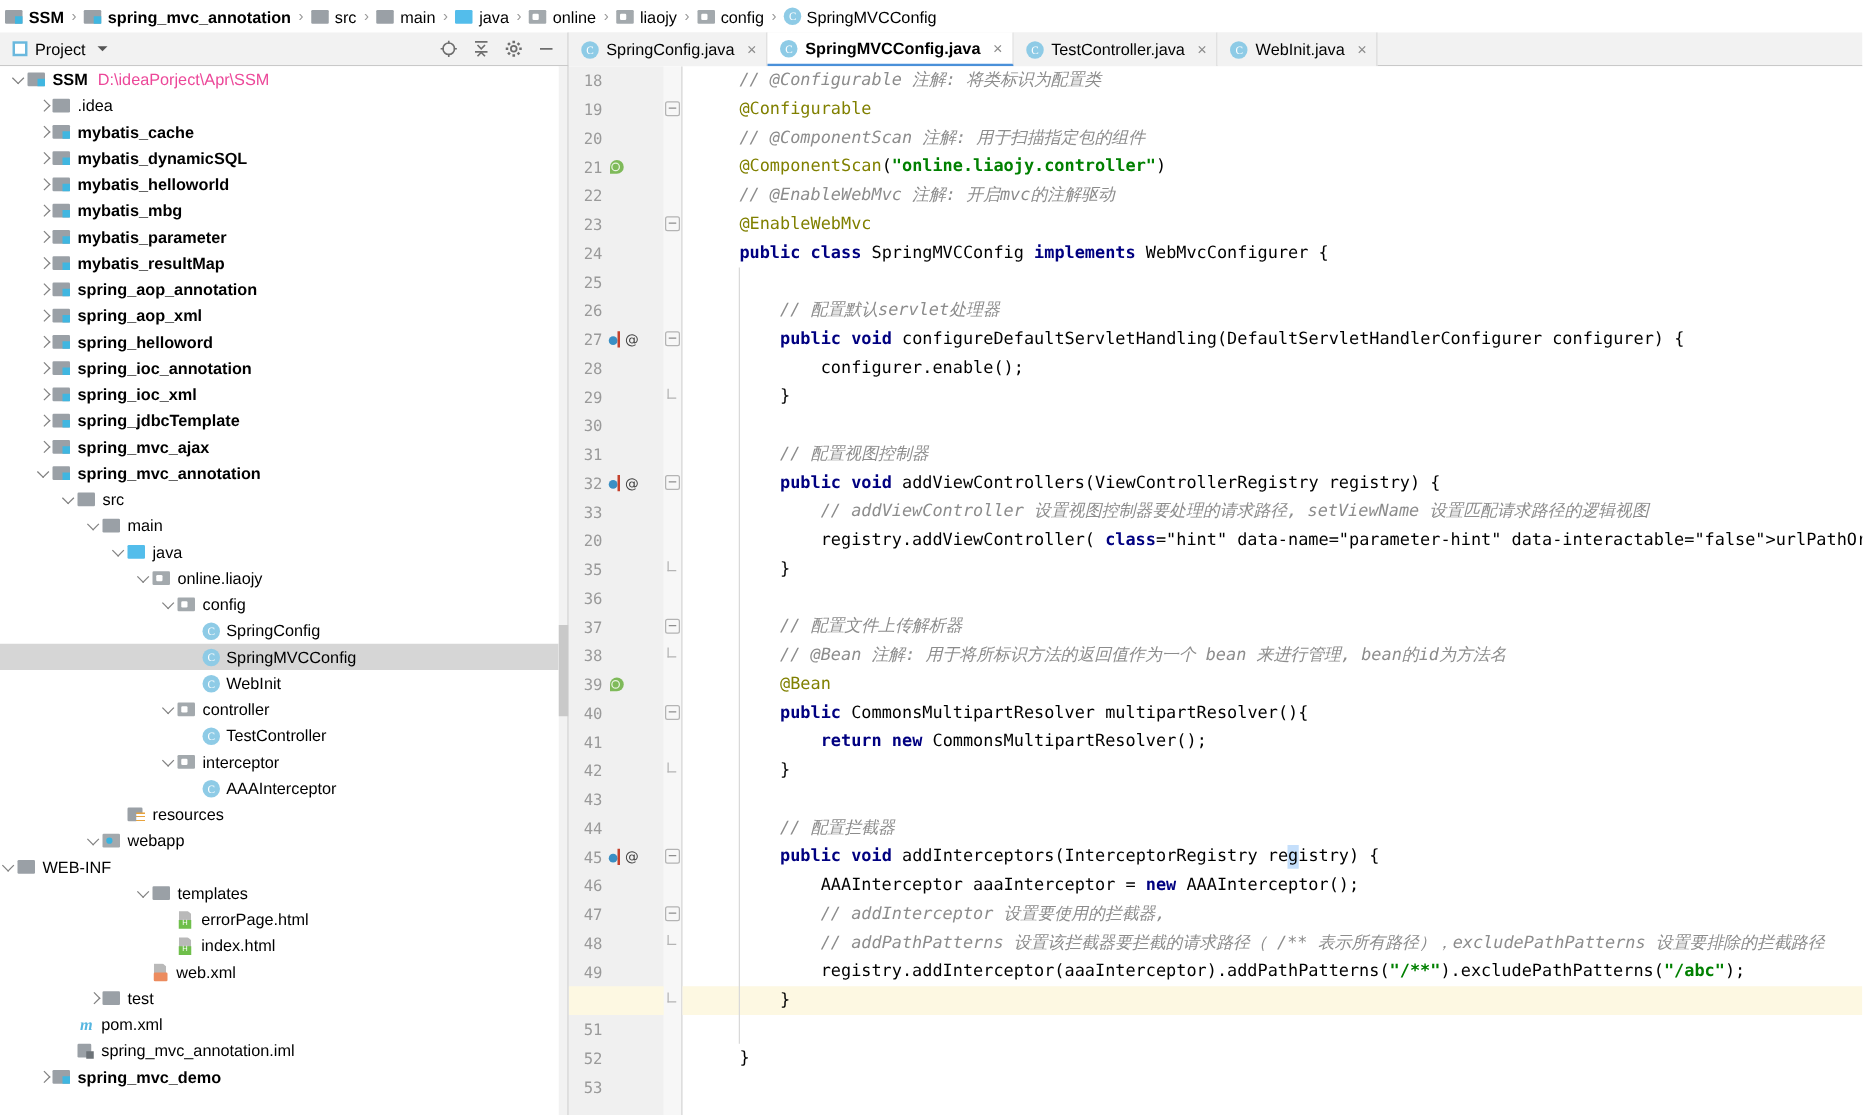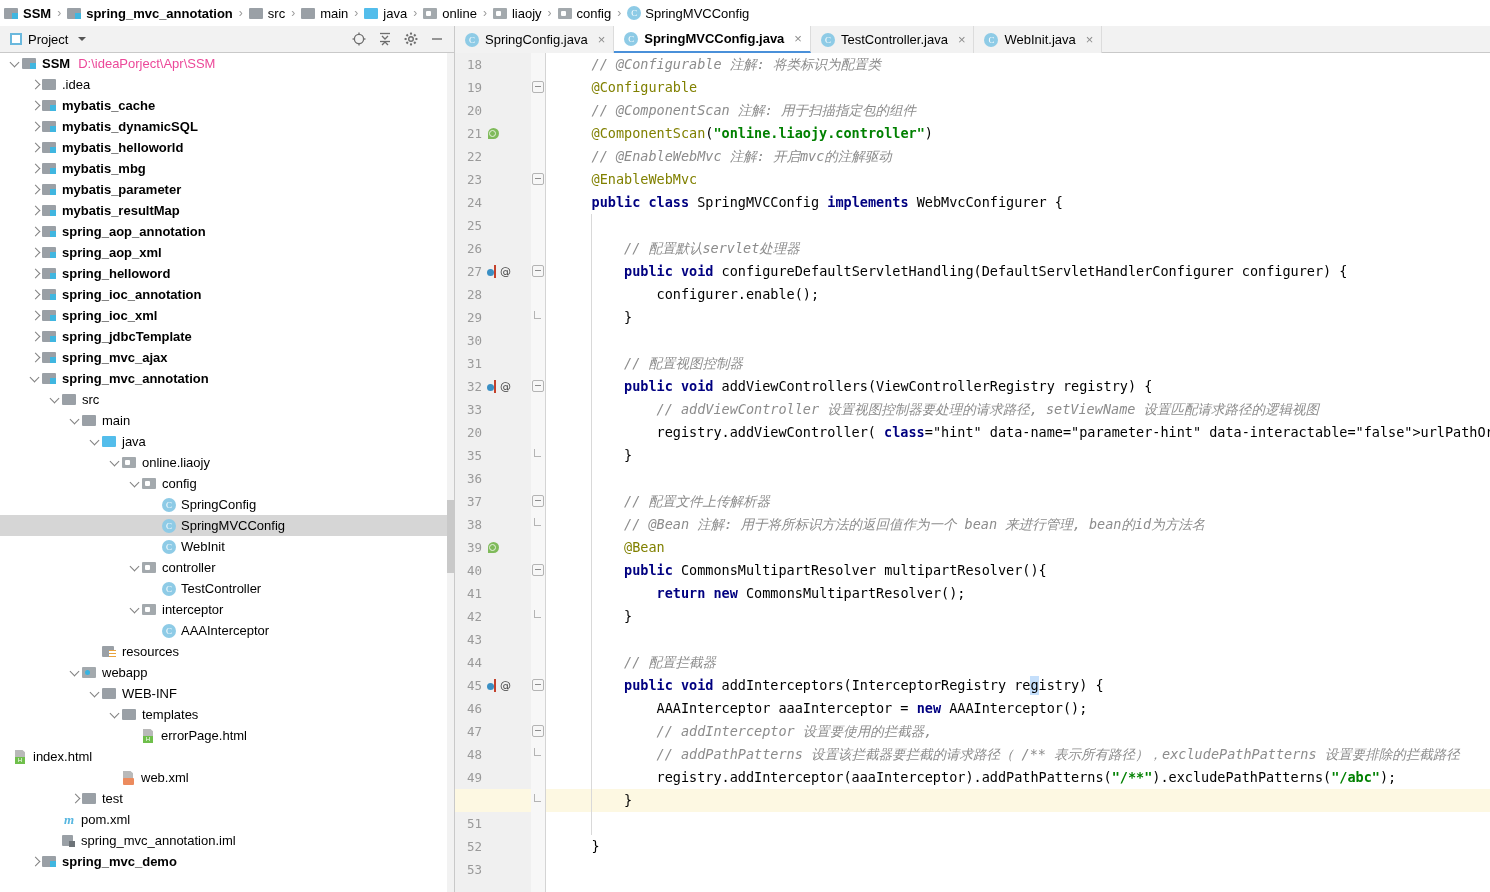--- a/index.html
+++ b/index.html
@@ -530,36 +530,36 @@
       <div class="trow" style="padding-left: 88px;">
         <span class="tw"></span>
         <span class="ic ic-resources"></span>
         <span class="lbl">resources</span>
       </div>
       <div class="trow" style="padding-left: 68px;">
         <span class="tw down"></span>
         <span class="ic ic-webapp"></span>
         <span class="lbl">webapp</span>
       </div>
-      <div class="trow" style="padding-left: 88px;">
+      <div class="trow" style="">
         <span class="tw down"></span>
         <span class="ic ic-folder"></span>
         <span class="lbl">WEB-INF</span>
       </div>
       <div class="trow" style="padding-left: 108px;">
         <span class="tw down"></span>
         <span class="ic ic-folder"></span>
         <span class="lbl">templates</span>
       </div>
       <div class="trow" style="padding-left: 128px;">
         <span class="tw"></span>
         <span class="ic ic-html"></span>
         <span class="lbl">errorPage.html</span>
       </div>
-      <div class="trow" style="">
+      <div class="trow" style="padding-left: 128px;">
         <span class="tw"></span>
         <span class="ic ic-html"></span>
         <span class="lbl">index.html</span>
       </div>
       <div class="trow" style="padding-left: 108px;">
         <span class="tw"></span>
         <span class="ic ic-xml"></span>
         <span class="lbl">web.xml</span>
       </div>
       <div class="trow" style="padding-left: 68px;">

